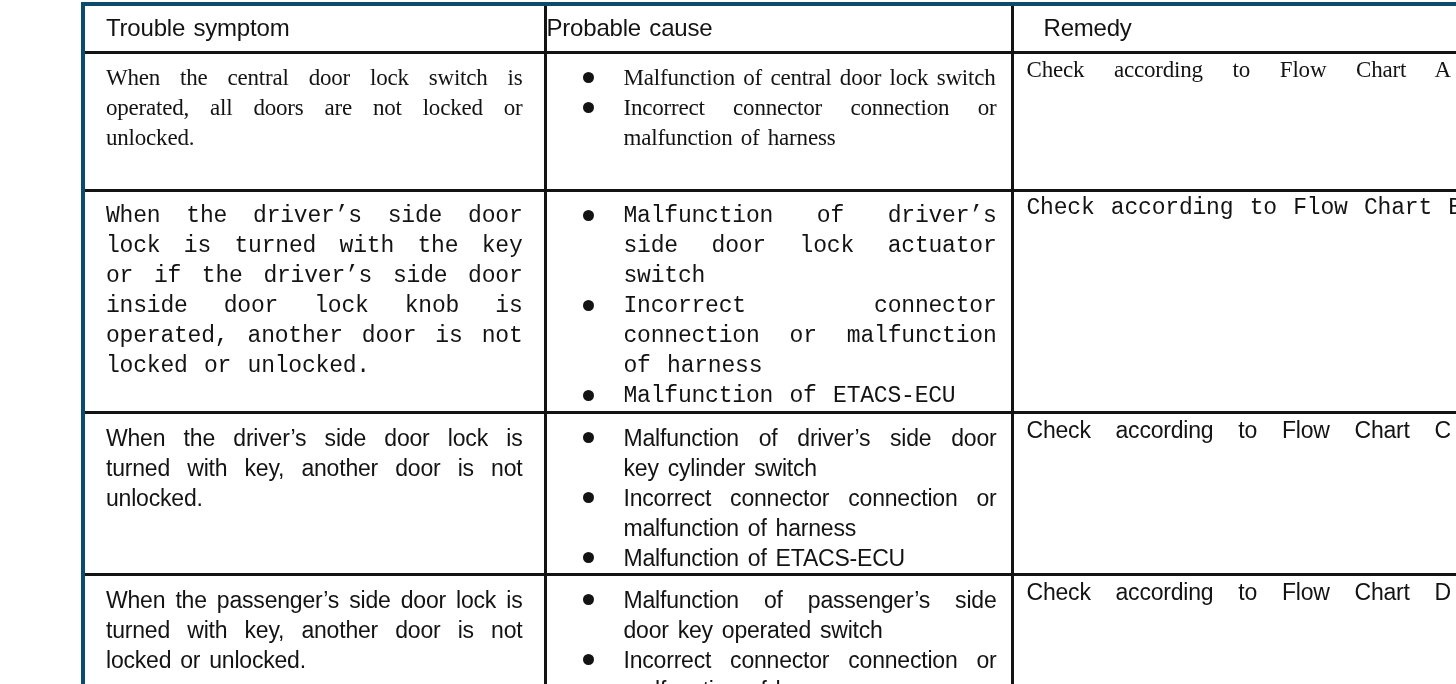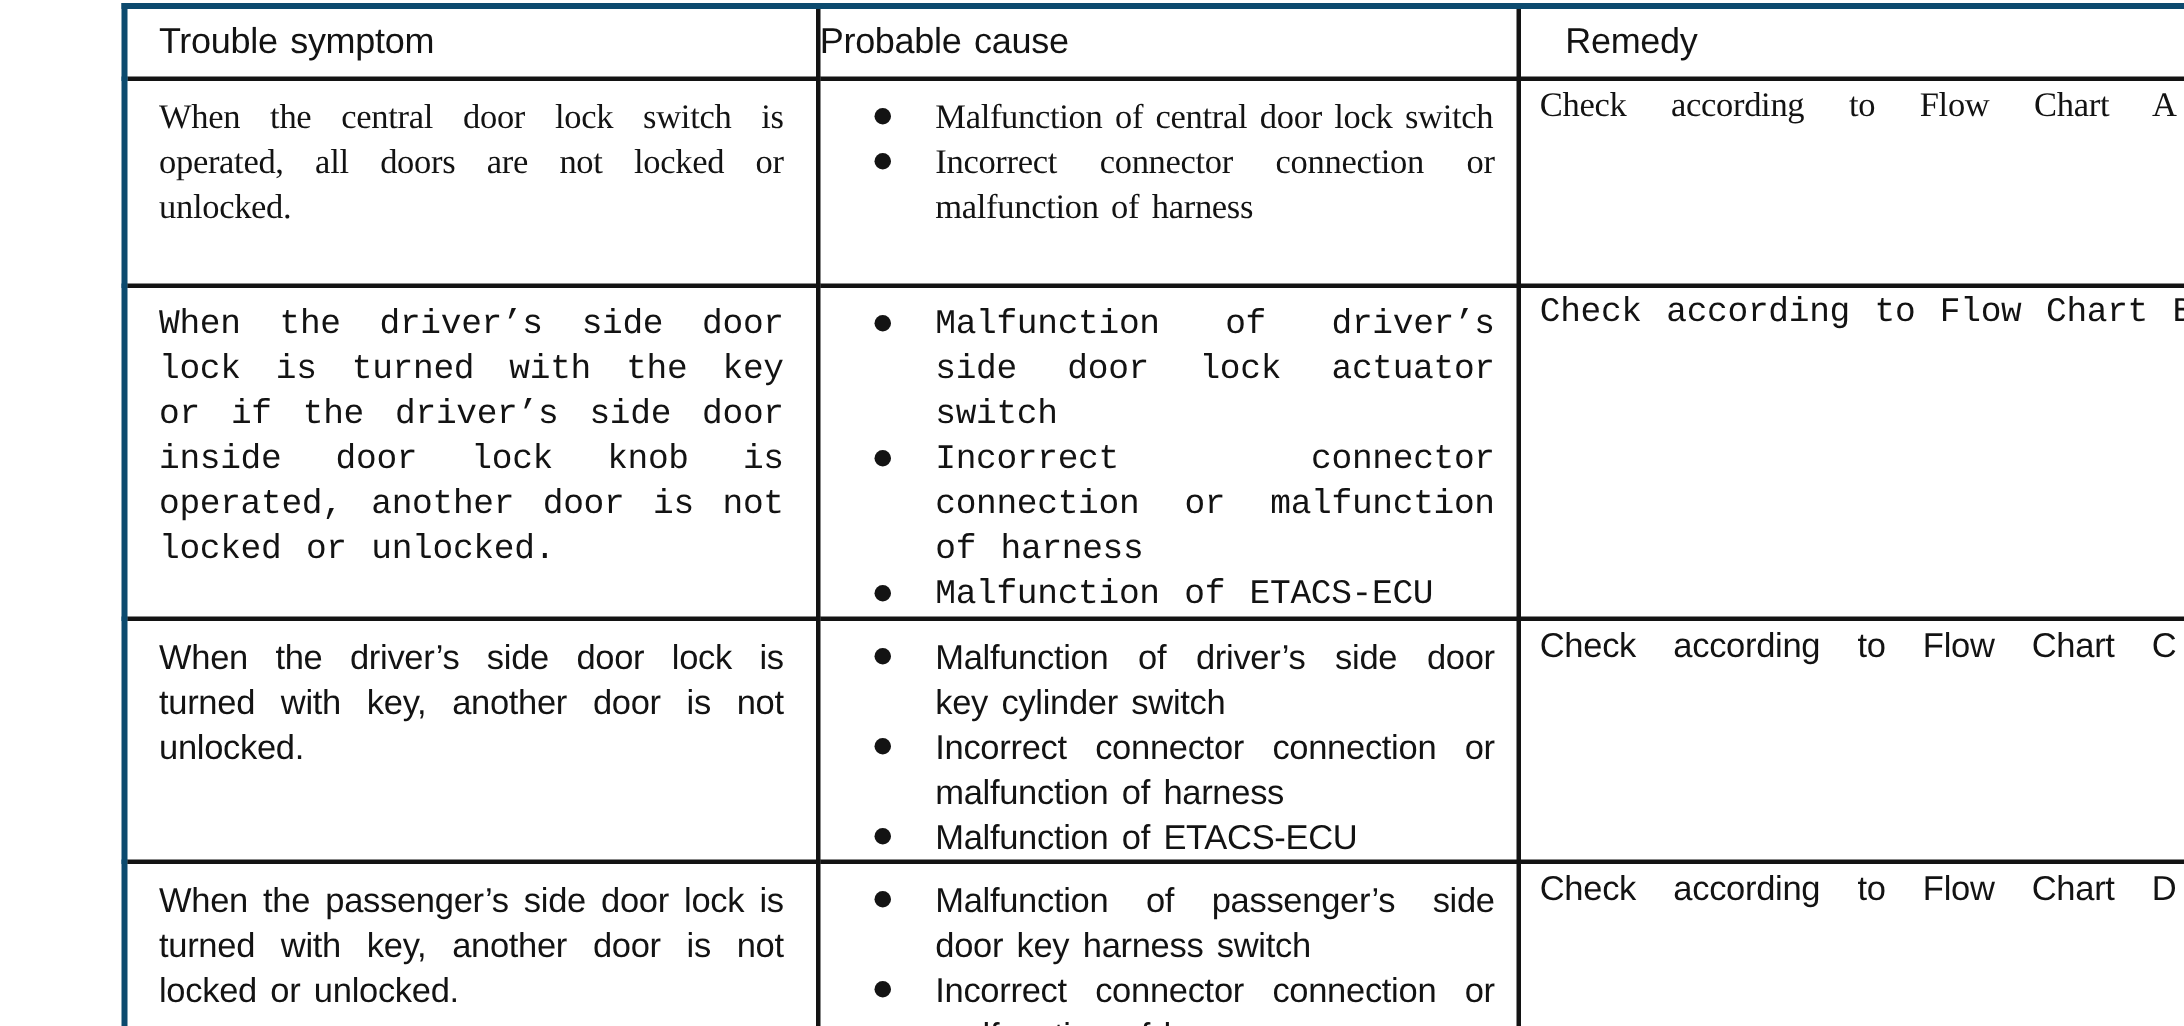--- a/index.html
+++ b/index.html
@@ -154,21 +154,21 @@
       <p class="remedy-text">Check according to Flow Chart C</p>
     </td>
   </tr>
 
   <tr class="row-3">
     <td class="symptom-cell">
       <p class="symptom-text">When the passenger’s side door lock is turned with key, another door is not locked or unlocked.</p>
     </td>
     <td class="cause-cell">
       <ul class="cause-list">
-              <li><span class="bullet"></span><span class="cause-text">Malfunction of passenger’s side door key harness switch</span></li>
+              <li><span class="bullet"></span><span class="cause-text">Malfunction of passenger’s side door key operated switch</span></li>
               <li><span class="bullet"></span><span class="cause-text">Incorrect connector connection or malfunction of harness</span></li>
             </ul>
     </td>
     <td class="remedy-cell">
       <p class="remedy-text">Check according to Flow Chart D</p>
     </td>
   </tr>
 </tbody>
   </table>
 </div>

